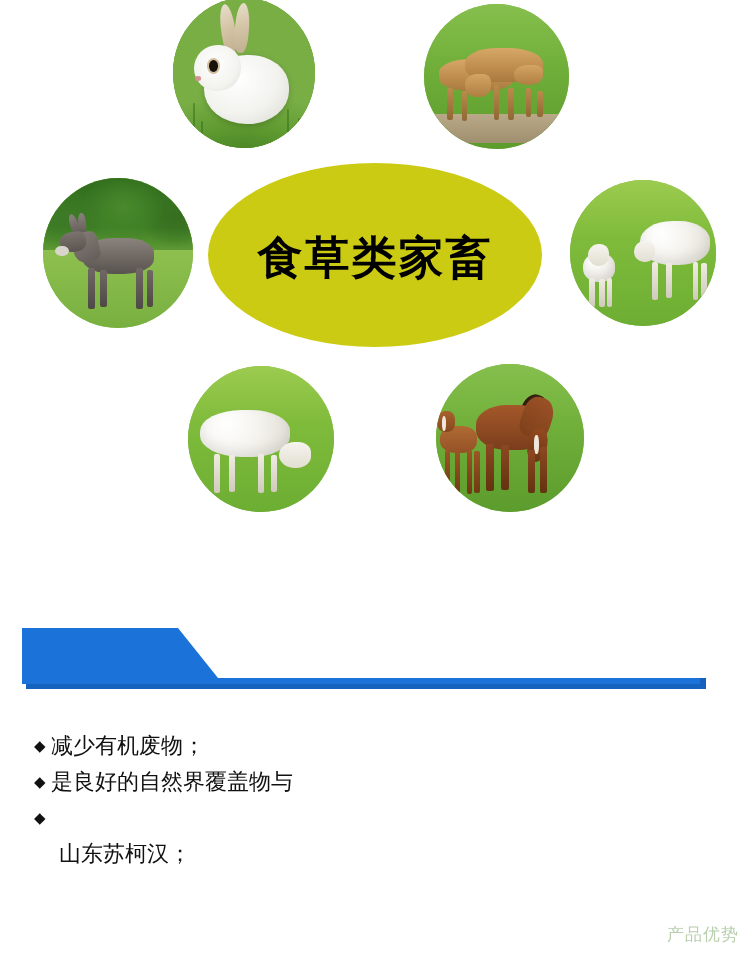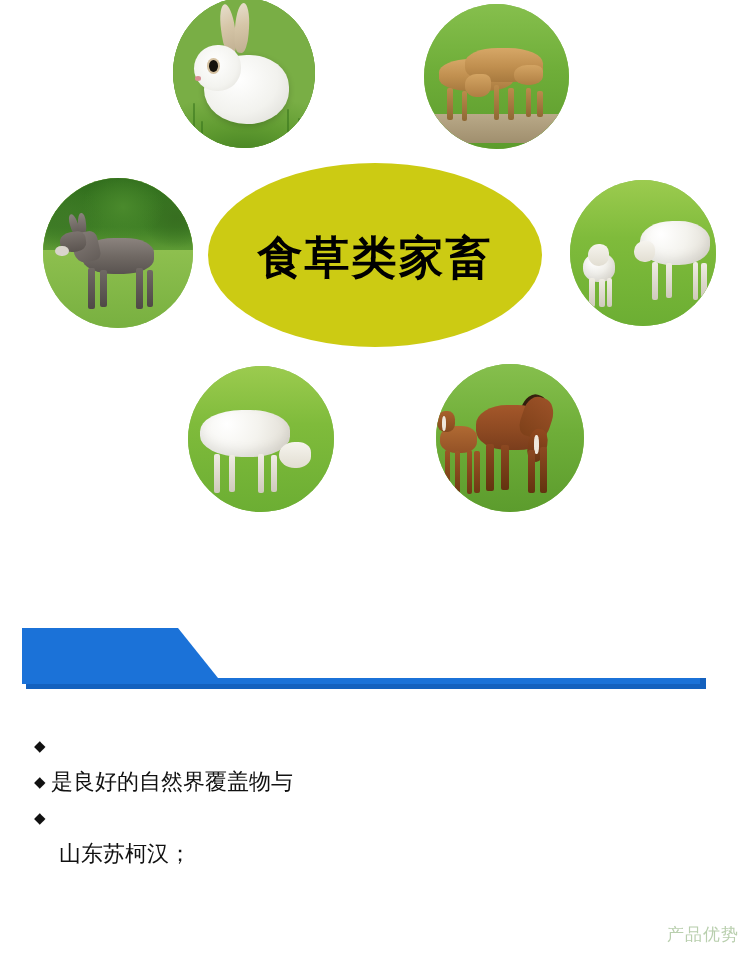--- a/index.html
+++ b/index.html
@@ -480,20 +480,21 @@
   <div class="banner-bar-bottom" style="background:#1461be;"></div>
   <div class="banner-bar-notch" style="background:#1461be;"></div>
 </div>
 
 <div class="advantages">
 
   <div class="bullet-list">
 
     <div class="bullet-line">
       <span class="marker">◆</span>
+      <span class="txt">减少有机废物；</span>
     </div>
 
     <div class="bullet-line">
       <span class="marker">◆</span>
       <span class="txt">是良好的自然界覆盖物与</span>
     </div>
 
     <div class="bullet-line">
       <span class="marker">◆</span>
     </div>

